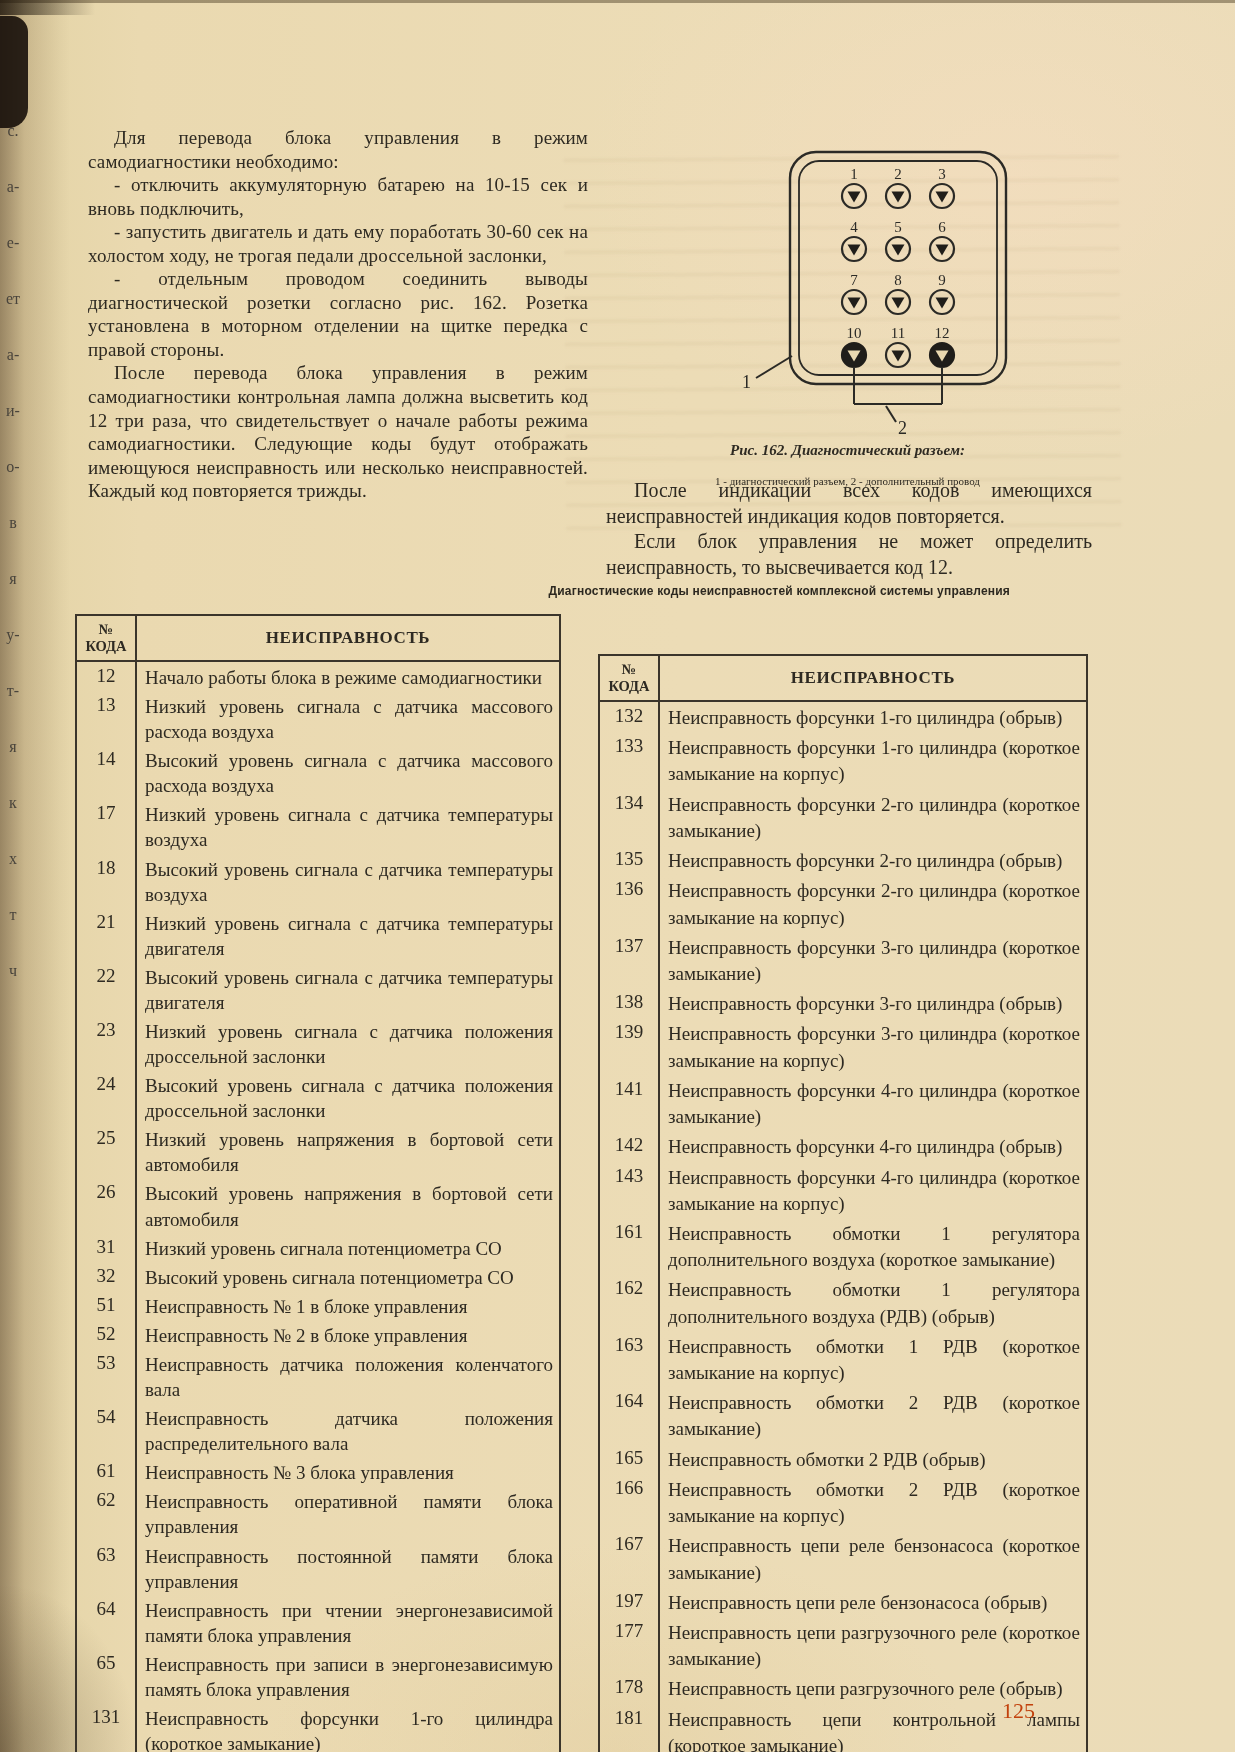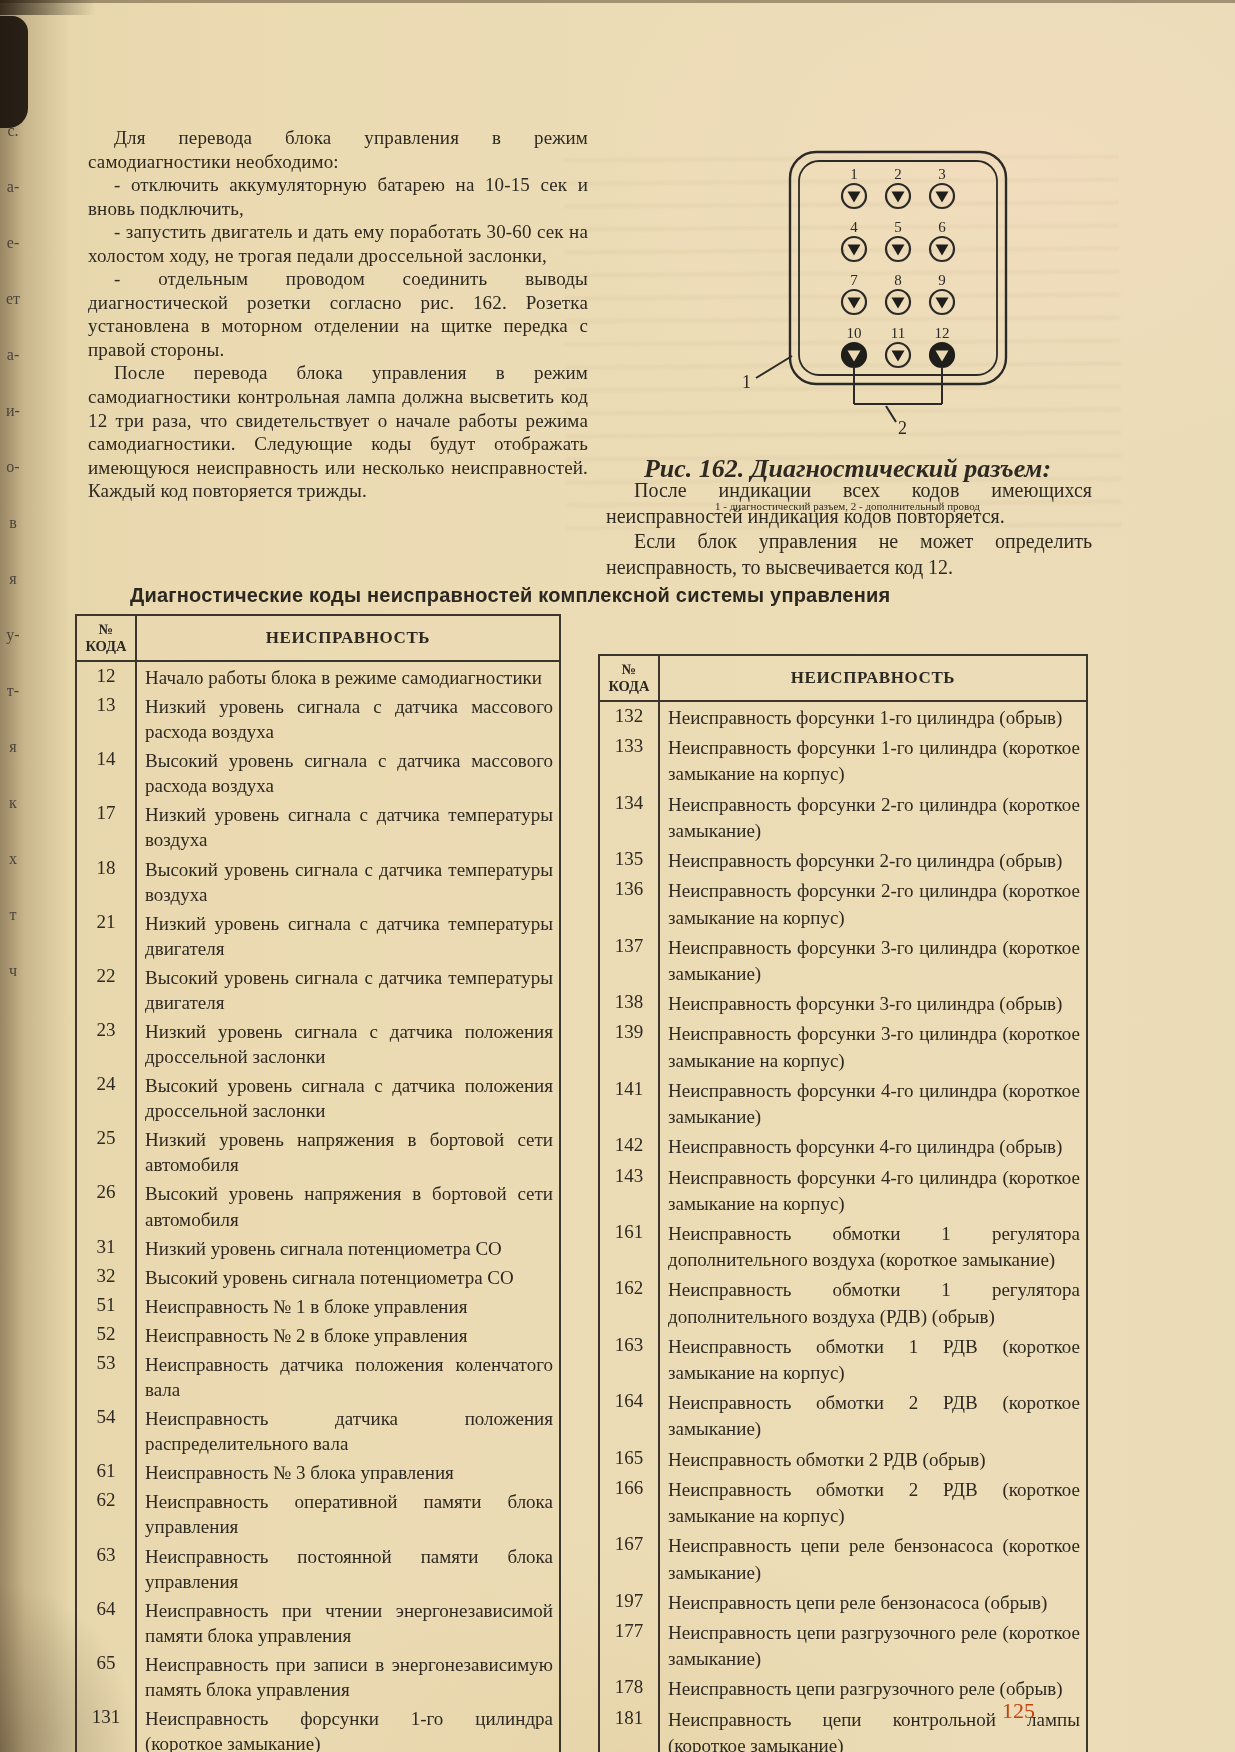--- a/index.html
+++ b/index.html
@@ -36,27 +36,27 @@
   .shell.thin{stroke-width:1.8;}
   .pin{fill:none;stroke:#2b2a26;stroke-width:2.2;}
   .pin.filled{fill:#201e1a;stroke:#201e1a;}
   .tri{fill:#201e1a;}
   .tri.inv{fill:#ead9b0;}
   .pin-num{font-family:"Liberation Serif",serif;font-size:15px;fill:#2b2a26;text-anchor:middle;}
   .wire{stroke:#2b2a26;stroke-width:2;fill:none;}
   .lbl{font-family:"Liberation Serif",serif;font-size:18px;fill:#2b2a26;}
   
   .caption{position:absolute;left:605px;top:442px;width:485px;text-align:center;}
-  .cap-title{margin:12px;font-weight:bold;font-style:italic;font-size:26px;}
+  .cap-title{margin:0;font-weight:bold;font-style:italic;font-size:15px;}
   .cap-legend{margin:16px 0 0;font-size:11px;}
   .after{position:absolute;left:606px;top:478px;width:486px;}
   .after p{margin:0;text-indent:28px;text-align:justify;font-size:20px;line-height:1.28;}
   
-  .table-title{position:absolute;left:130px;top:584px;width:880px;text-align:left;
-    font-family:"Liberation Sans",sans-serif;font-weight:bold;font-size:20px;color:#2c2820;letter-spacing:.2px;}
+  .table-title{position:absolute;left:130px;top:584px;width:880px;text-align:right;
+    font-family:"Liberation Sans",sans-serif;font-weight:bold;font-size:12px;color:#2c2820;letter-spacing:.2px;}
   
   .dtable{position:absolute;border:2px solid #3b352b;font-size:19px;color:#2e2a22;}
   .dtable.left{left:75px;top:614px;width:482px;}
   .dtable.right{left:598px;top:654px;width:486px;}
   .dt-header{display:flex;border-bottom:2px solid #3b352b;font-weight:bold;min-height:44px;}
   .dt-hcode{width:58px;flex-shrink:0;border-right:2px solid #3b352b;display:flex;flex-direction:column;
     justify-content:center;align-items:center;font-size:14.5px;line-height:1.2;padding:3px 0;}
   .dt-hfault{flex:1;display:flex;align-items:center;justify-content:center;font-size:17px;letter-spacing:.6px;}
   .dt-row{display:flex;}
   .dt-code{width:58px;flex-shrink:0;border-right:2px solid #3b352b;text-align:center;padding-top:1px;line-height:1.32;}

